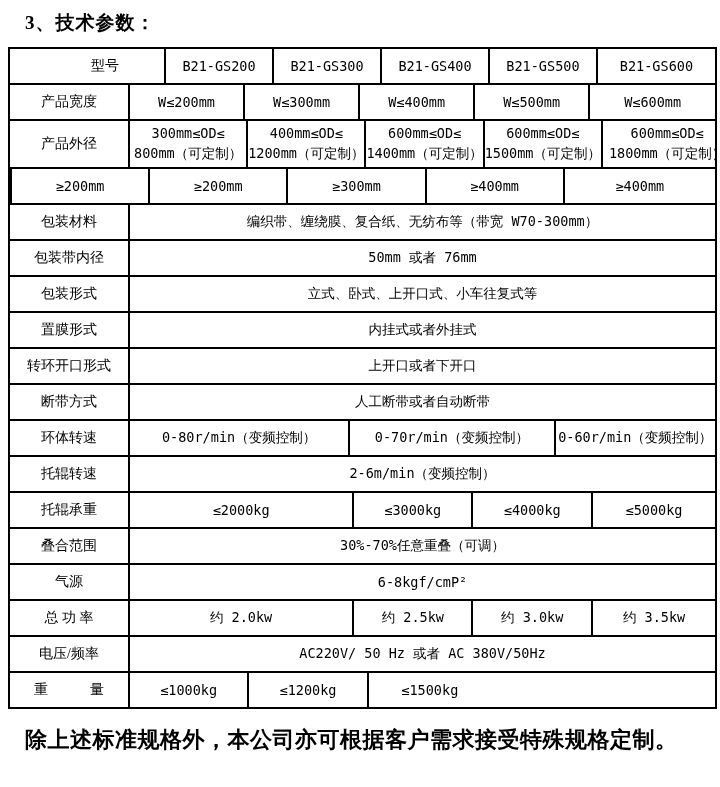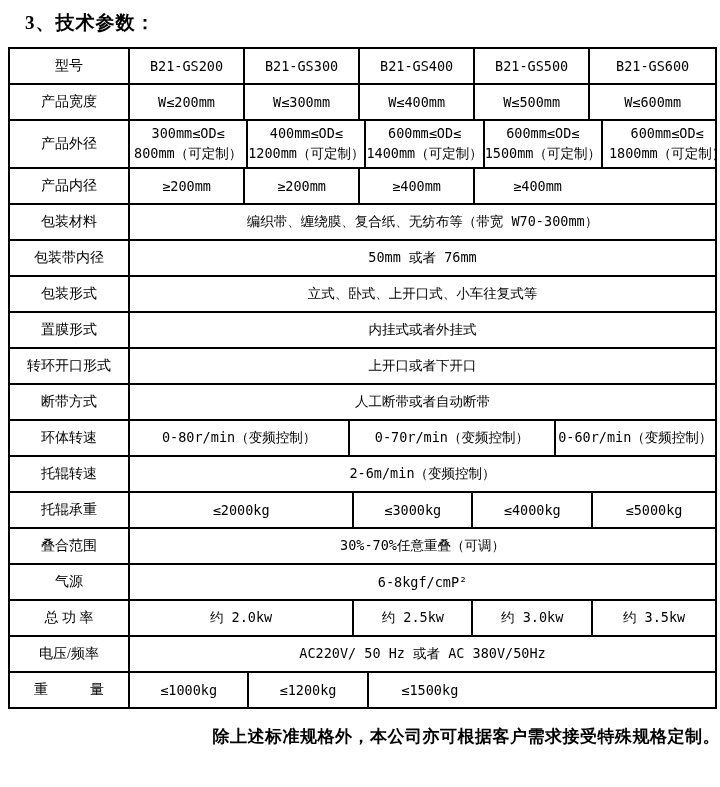--- a/index.html
+++ b/index.html
@@ -16,21 +16,21 @@
     letter-spacing:1px;
     font-family:Liberation Serif, serif;
   }
 
   .spec-table {
     width:709px; box-sizing:border-box;
     border:2px solid #000000;
     background:#ffffff;
   }
   .row { display:flex; align-items:stretch; min-height:34px; border-top:2px solid #000000; }
-  .row:first-child { border-top:none; }
+  .row:first-child { border-top:none;padding-left:36px; }
   .row.tall { min-height:46px; }
 
   .cell {
     display:flex; align-items:center; justify-content:center;
     text-align:center; box-sizing:border-box;
     padding:1px 2px; overflow:hidden;
   }
   .label {
     width:118px; flex:0 0 118px;
     font-size:14px;
@@ -50,24 +50,23 @@
   .full { width:100%; }
   
   .e0 { width:37.5%; } .e1 { width:35%; } .e2 { width:27.5%; }
   
   .p0 { width:38.2%; } .p1 { width:20.3%; } .p2 { width:20.4%; } .p3 { width:21.1%; }
 
   .two-line { flex-direction:column; justify-content:center; line-height:1.45; font-size:12.5px; white-space:nowrap; }
   .two-line span { display:block; }
 
   .footer {
-    font-size:17px; font-weight:bold;
+    font-size:22px; font-weight:bold;
     padding-left:17px; margin-top:16px;
     letter-spacing:0.5px;
-    text-align:right;
   }
 </style>
 </head>
 <body>
 
 <div class="page">
 
   <div class="title">3、技术参数：</div>
 
   <div class="spec-table">
@@ -114,24 +113,24 @@
           <span>1500mm（可定制）</span>
         </div>
         <div class="cell cB two-line">
           <span>600mm≤OD≤</span>
           <span>1800mm（可定制）</span>
         </div>
       </div>
     </div>
 
     <div class="row">
-      <div class="cell label">产品内径</div>
       <div class="data">
         <div class="cell cA">≥200mm</div>
         <div class="cell cA">≥200mm</div>
+        <div class="cell cA">≥300mm</div>
         <div class="cell cA">≥400mm</div>
         <div class="cell cB">≥400mm</div>
       </div>
     </div>
 
     <div class="row">
       <div class="cell label">包装材料</div>
       <div class="data">
         <div class="cell full">编织带、缠绕膜、复合纸、无纺布等（带宽 W70-300mm）</div>
       </div>

